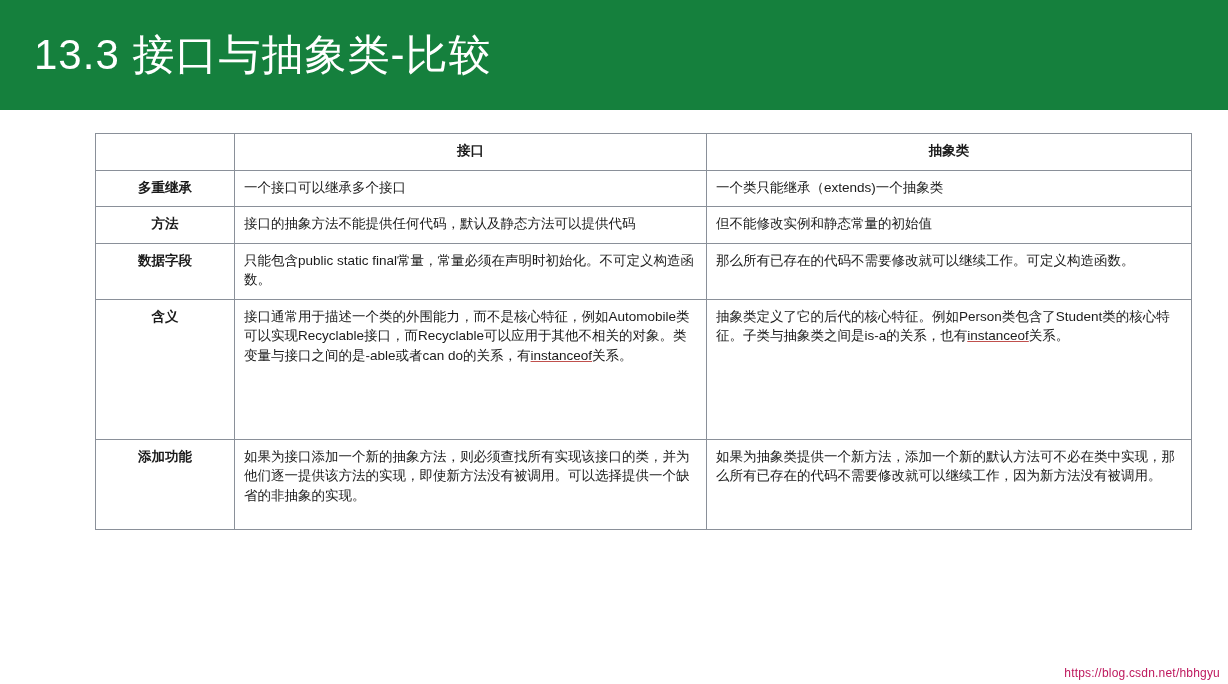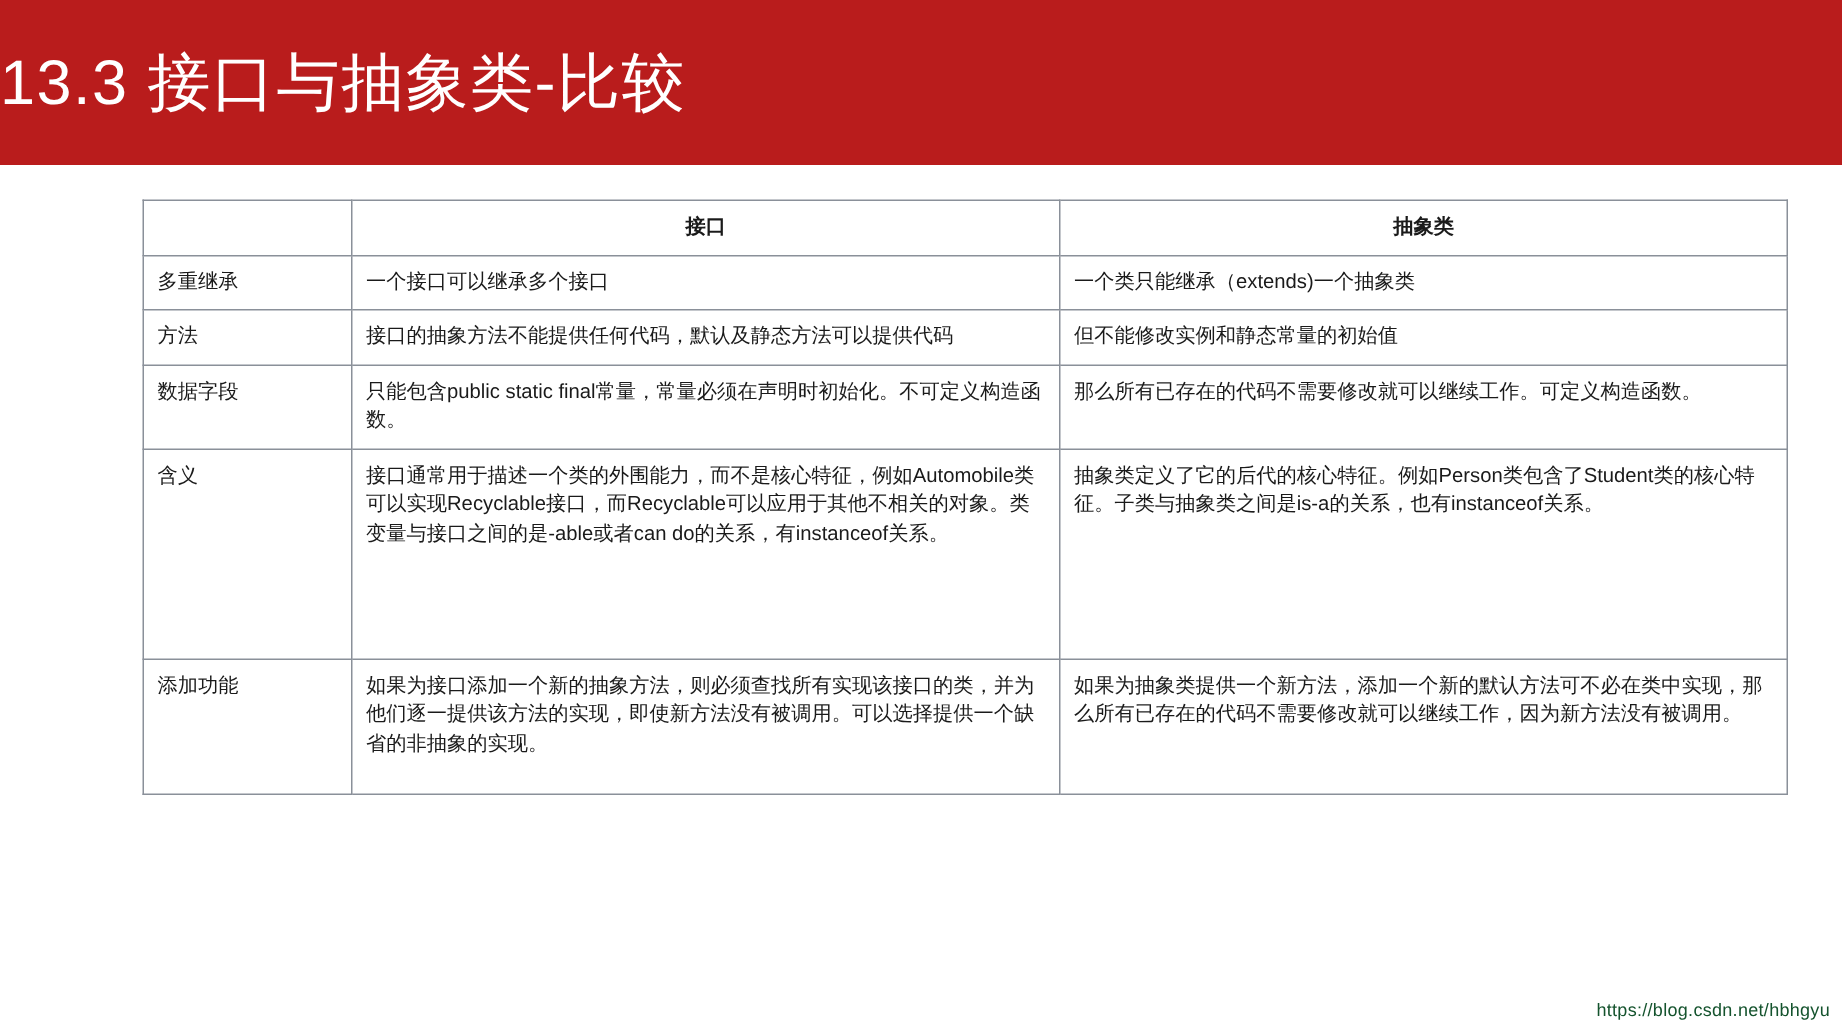--- a/index.html
+++ b/index.html
@@ -14,23 +14,24 @@
   .slide {
     position: relative;
     width: 1228px;
     height: 684px;
     background: #ffffff;
     overflow: hidden;
   }
   .title-bar {
     width: 100%;
     height: 110px;
-    background: #b91c1c;
+    background: #15803d;
     display: flex;
     align-items: center;
+    padding-left: 34px;
   }
   .title-text {
     color: #ffffff;
     font-size: 42px;
     font-weight: 400;
     letter-spacing: 1px;
     white-space: nowrap;
   }
   .table-wrap {
     position: absolute;
@@ -59,36 +60,38 @@
     font-size: 17px;
     font-weight: bold;
     padding-top: 11px;
     padding-bottom: 11px;
     vertical-align: middle;
     color: #111;
   }
   thead th.blank { border-top: 1px solid #8a9099; }
 
   td.rowlabel {
-    font-weight: normal;
+    text-align: center;
+    font-weight: bold;
     font-size: 15px;
     vertical-align: middle;
     color: #111;
     padding-top: 10px;
   }
   .u {
+    text-decoration: underline;
     text-decoration-color: #c0504d;
     text-decoration-style: solid;
   }
   .watermark {
     position: absolute;
     right: 8px;
     bottom: 4px;
     font-size: 12px;
-    color: #14532d;
+    color: #be185d;
     letter-spacing: 0.2px;
   }
 </style>
 </head>
 <body>
 
 <div class="slide">
 
   <div class="title-bar">
     <div class="title-text">13.3  接口与抽象类-比较</div>

